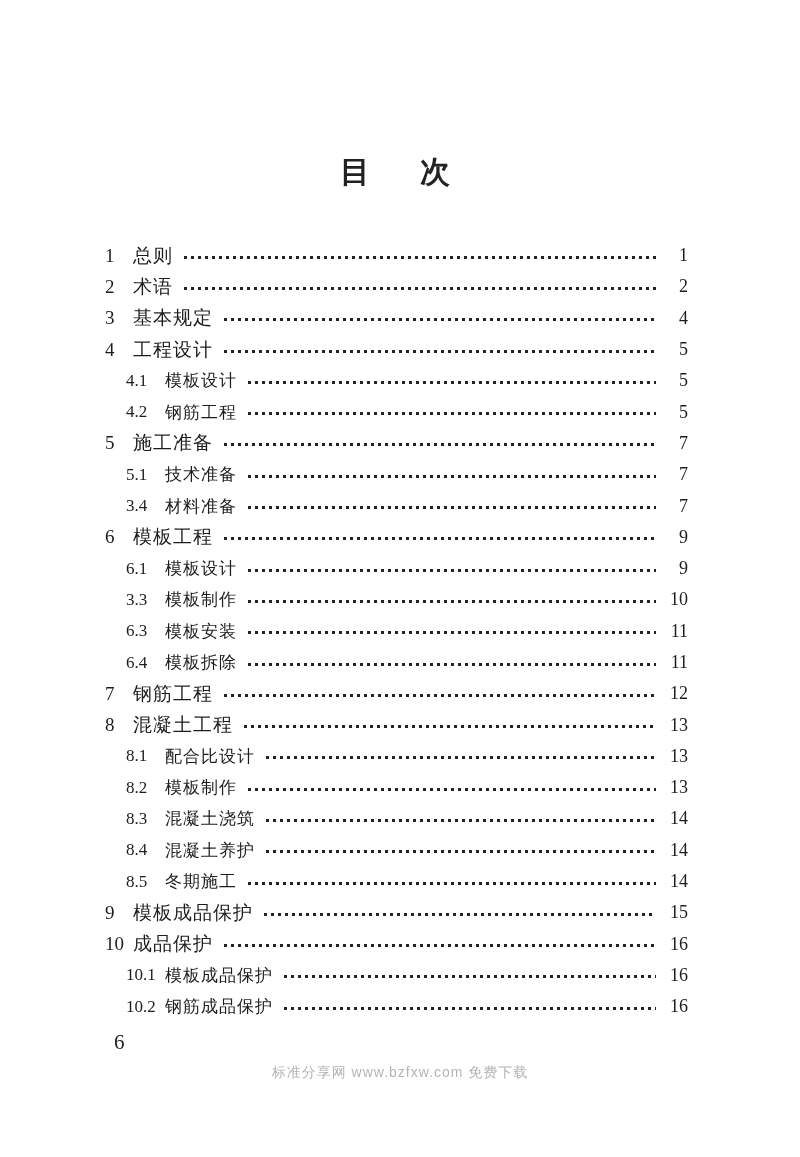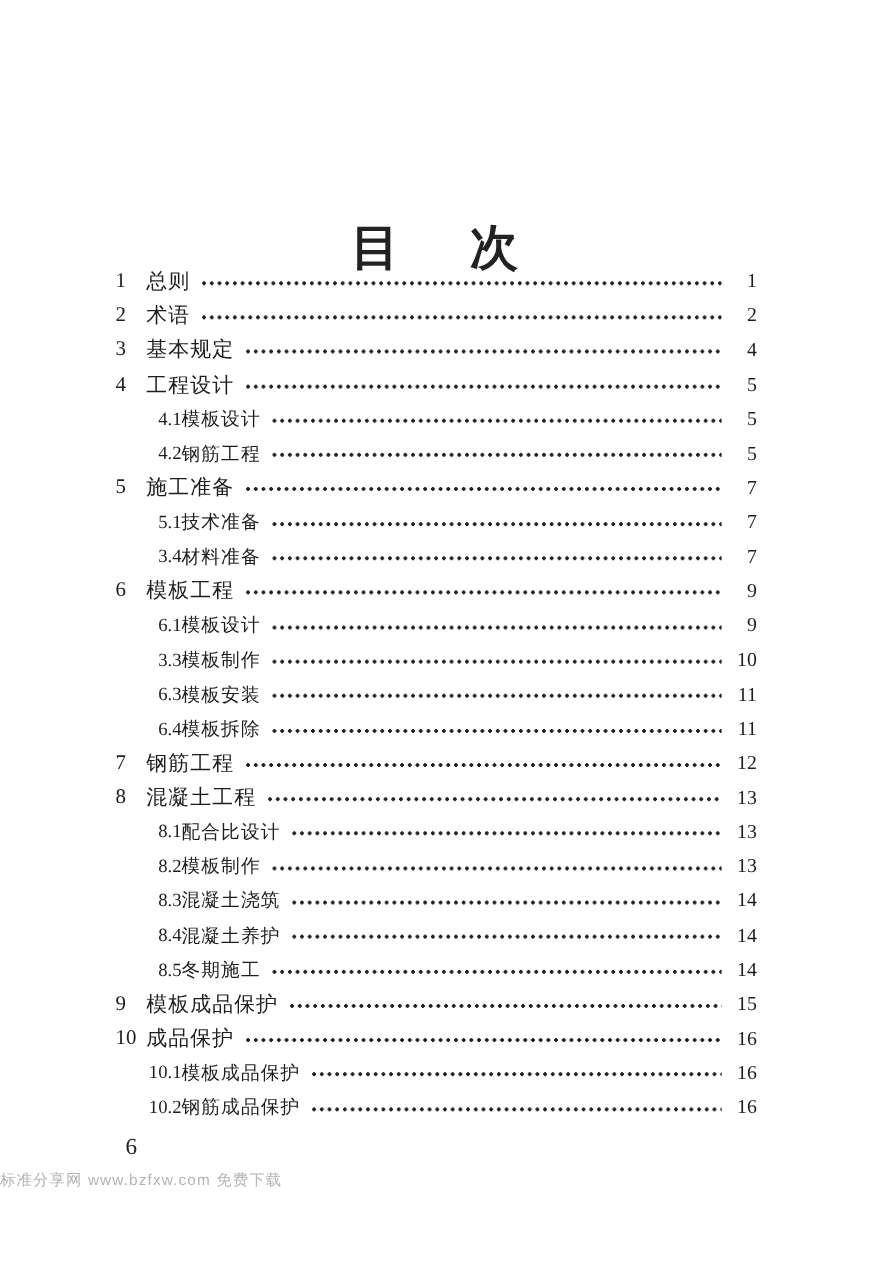--- a/index.html
+++ b/index.html
@@ -14,25 +14,24 @@
     font-family: "Liberation Serif", "DejaVu Serif", serif;
     color: #1d1d1d;
     overflow: hidden;
   }
   .page-title {
     position: absolute;
     top: 152px;
     left: 0;
     width: 100%;
     text-align: center;
-    font-size: 44px;
+    font-size: 30px;
     font-weight: bold;
     letter-spacing: 10px;
     color: #222;
-    margin-top: 44px;
   }
   .toc-list {
     position: absolute;
     top: 240px;
     left: 105px;
     right: 112px;
   }
   .toc-row {
     display: flex;
     align-items: center;
@@ -49,21 +48,20 @@
   .toc-row.lvl1 .toc-title {
     font-weight: normal;
     letter-spacing: 1px;
   }
   .toc-row.lvl2 {
     font-size: 17px;
     padding-left: 21px;
   }
   .toc-row.lvl2 .toc-num {
     min-width: 39px;
-    text-align: right;
   }
   .toc-row.lvl2 .toc-title {
     letter-spacing: 1px;
   }
   .toc-leader {
     flex: 1;
     height: 9px;
     margin: 3px 8px 0 9px;
     background-image: radial-gradient(circle, #222 1.6px, transparent 1.9px);
     background-size: 7px 9px;
@@ -80,21 +78,21 @@
     left: 114px;
     top: 1030px;
     font-size: 21px;
     color: #222;
   }
   .watermark {
     position: absolute;
     top: 1064px;
     left: 0;
     width: 100%;
-    text-align: left;
+    text-align: center;
     font-size: 14px;
     letter-spacing: 1px;
     color: #b4b4b4;
     font-family: "Liberation Sans", "DejaVu Sans", sans-serif;
   }
 </style>
 </head>
 <body>
 
 <div class="page-title">目　次</div>

